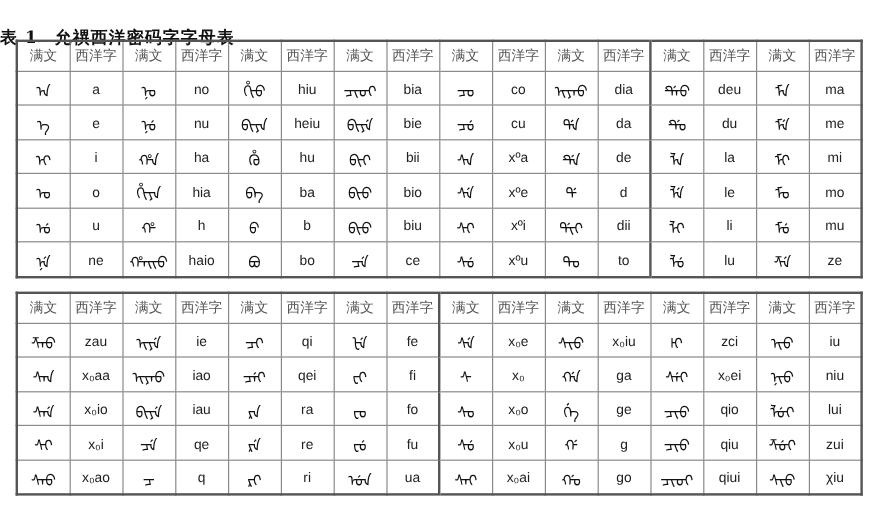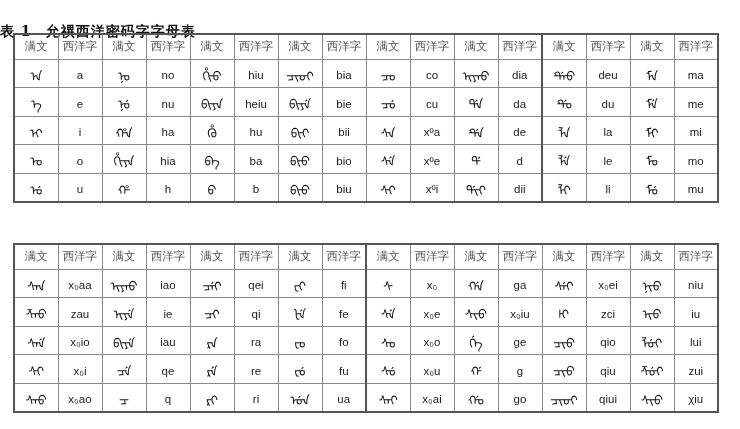--- a/index.html
+++ b/index.html
@@ -146,20 +146,38 @@
         <td class="lat">biu</td>
         <td class="mc">ᠰᡳ</td>
         <td class="lat">xºi</td>
         <td class="mc">ᡩᡳᡳ</td>
         <td class="lat">dii</td>
         <td class="mc div">ᠯᡳ</td>
         <td class="lat">li</td>
         <td class="mc">ᠮᡠ</td>
         <td class="lat">mu</td>
       </tr>
+      <tr>
+        <td class="mc">ᠨᡝ</td>
+        <td class="lat">ne</td>
+        <td class="mc">ᡥᠠᡳᠣ</td>
+        <td class="lat">haio</td>
+        <td class="mc">ᠪᠣ</td>
+        <td class="lat">bo</td>
+        <td class="mc">ᠴᡝ</td>
+        <td class="lat">ce</td>
+        <td class="mc">ᠰᡠ</td>
+        <td class="lat">xºu</td>
+        <td class="mc">ᡨᠣ</td>
+        <td class="lat">to</td>
+        <td class="mc div">ᠯᡠ</td>
+        <td class="lat">lu</td>
+        <td class="mc">ᡯᡝ</td>
+        <td class="lat">ze</td>
+      </tr>
     </tbody>
 </table>
 
 <table class="alpha" id="t2">
   <colgroup>
       <col class="c">
       <col class="c">
       <col class="c">
       <col class="c">
       <col class="c">
@@ -189,57 +207,57 @@
         <th>西洋字</th>
         <th>满文</th>
         <th>西洋字</th>
         <th>满文</th>
         <th>西洋字</th>
         <th>满文</th>
         <th>西洋字</th>
       </tr>
     </thead>
   <tbody id="t2-body">
+      <tr>
+        <td class="mc">ᡯᠠᡠ</td>
+        <td class="lat">zau</td>
+        <td class="mc">ᡳᠶᡝ</td>
+        <td class="lat">ie</td>
+        <td class="mc">ᠴᡳ</td>
+        <td class="lat">qi</td>
+        <td class="mc">ᡶᡝ</td>
+        <td class="lat">fe</td>
+        <td class="mc div">ᠰᡝ</td>
+        <td class="lat">x₀e</td>
+        <td class="mc">ᠰᡳᡠ</td>
+        <td class="lat">x₀iu</td>
+        <td class="mc">ᡰᡳ</td>
+        <td class="lat">zci</td>
+        <td class="mc">ᡳᡠ</td>
+        <td class="lat">iu</td>
+      </tr>
       <tr>
         <td class="mc">ᠰᠠᠠ</td>
         <td class="lat">x₀aa</td>
         <td class="mc">ᡳᠶᠠᠣ</td>
         <td class="lat">iao</td>
         <td class="mc">ᠴᡝᡳ</td>
         <td class="lat">qei</td>
         <td class="mc">ᡶᡳ</td>
         <td class="lat">fi</td>
         <td class="mc div">ᠰ</td>
         <td class="lat">x₀</td>
         <td class="mc">ᡤᠠ</td>
         <td class="lat">ga</td>
         <td class="mc">ᠰᡝᡳ</td>
         <td class="lat">x₀ei</td>
         <td class="mc">ᠨᡳᡠ</td>
         <td class="lat">niu</td>
       </tr>
       <tr>
-        <td class="mc">ᡯᠠᡠ</td>
-        <td class="lat">zau</td>
-        <td class="mc">ᡳᠶᡝ</td>
-        <td class="lat">ie</td>
-        <td class="mc">ᠴᡳ</td>
-        <td class="lat">qi</td>
-        <td class="mc">ᡶᡝ</td>
-        <td class="lat">fe</td>
-        <td class="mc div">ᠰᡝ</td>
-        <td class="lat">x₀e</td>
-        <td class="mc">ᠰᡳᡠ</td>
-        <td class="lat">x₀iu</td>
-        <td class="mc">ᡰᡳ</td>
-        <td class="lat">zci</td>
-        <td class="mc">ᡳᡠ</td>
-        <td class="lat">iu</td>
-      </tr>
-      <tr>
         <td class="mc">ᠰᠠᡝ</td>
         <td class="lat">x₀io</td>
         <td class="mc">ᠪᡳᠶᡝ</td>
         <td class="lat">iau</td>
         <td class="mc">ᡵᠠ</td>
         <td class="lat">ra</td>
         <td class="mc">ᡶᠣ</td>
         <td class="lat">fo</td>
         <td class="mc div">ᠰᠣ</td>
         <td class="lat">x₀o</td>

